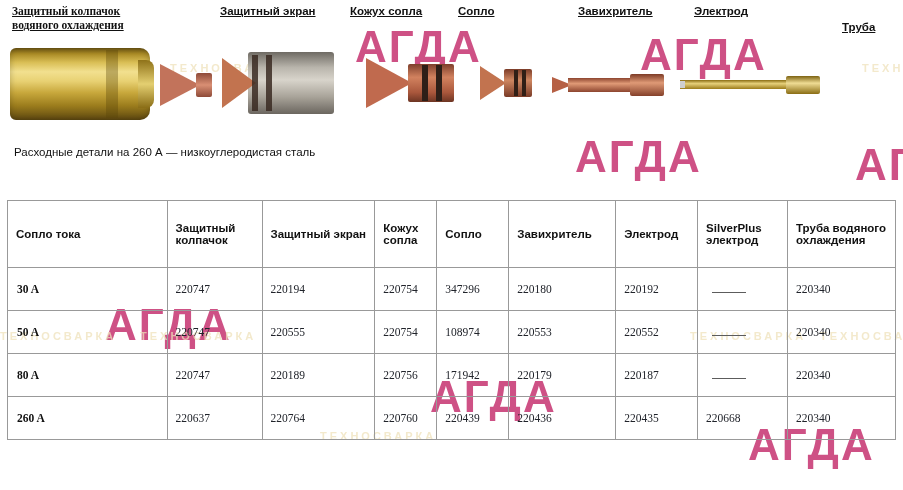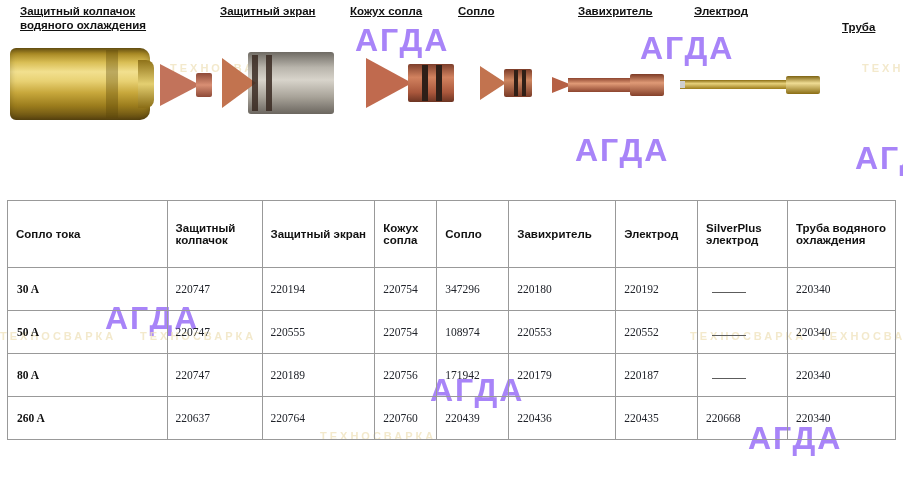--- a/index.html
+++ b/index.html
@@ -26,22 +26,22 @@
   }
   .wm {
     position: absolute;
     font-weight: bold;
     color: #f0e3b8;
     opacity: 0.75;
     white-space: nowrap;
     letter-spacing: 1px;
   }
   .wm-logo {
-    font-size: 32px;
-    color: #8b5cf6;
+    font-size: 44px;
+    color: #be185d;
     letter-spacing: 2px;
   }
   .wm-text {
     font-size: 11px;
     color: #efe2bb;
     letter-spacing: 3px;
   }
 
   
   .hero {
@@ -335,21 +335,21 @@
   <div class="wm wm-text" style="left:0px;   top:330px;">ТЕХНОСВАРКА</div>
   <div class="wm wm-text" style="left:140px; top:330px;">ТЕХНОСВАРКА</div>
   <div class="wm wm-text" style="left:690px; top:330px;">ТЕХНОСВАРКА</div>
   <div class="wm wm-text" style="left:820px; top:330px;">ТЕХНОСВАРКА</div>
   <div class="wm wm-text" style="left:320px; top:430px;">ТЕХНОСВАРКА</div>
 </div>
 
 <div class="hero">
 
   <div class="hero-labels">
-    <div class="hero-label" style="left:20px;   top:4px;  width:152px;">Защитный колпачок водяного охлаждения</div>
+    <div class="hero-label" style="left:12px;   top:4px;  width:152px;font-family:Liberation Serif, serif;">Защитный колпачок водяного охлаждения</div>
     <div class="hero-label" style="left:220px; top:4px;  width:112px;">Защитный экран</div>
     <div class="hero-label" style="left:350px; top:4px;  width:92px;">Кожух сопла</div>
     <div class="hero-label" style="left:458px; top:4px;  width:62px;">Сопло</div>
     <div class="hero-label" style="left:578px; top:4px;  width:92px;">Завихритель</div>
     <div class="hero-label" style="left:694px; top:4px;  width:76px;">Электрод</div>
     <div class="hero-label" style="left:842px; top:20px;  width:52px;">Труба</div>
   </div>
 
   <div class="parts">
     <div class="part p-cap"></div>
@@ -386,20 +386,21 @@
         <div class="head"></div>
     </div>
 
     <div class="part p-electrode">
       <div class="rod"></div>
         <div class="tipdot"></div>
         <div class="head"></div>
     </div>
   </div>
 
+  <div class="hero-caption">Расходные детали на 260 А — низкоуглеродистая сталь</div>
 </div>
 
 <div class="table-wrap">
   <table>
     <colgroup>
       <col class="c0">
         <col class="c1">
         <col class="c2">
         <col class="c3">
         <col class="c4">

